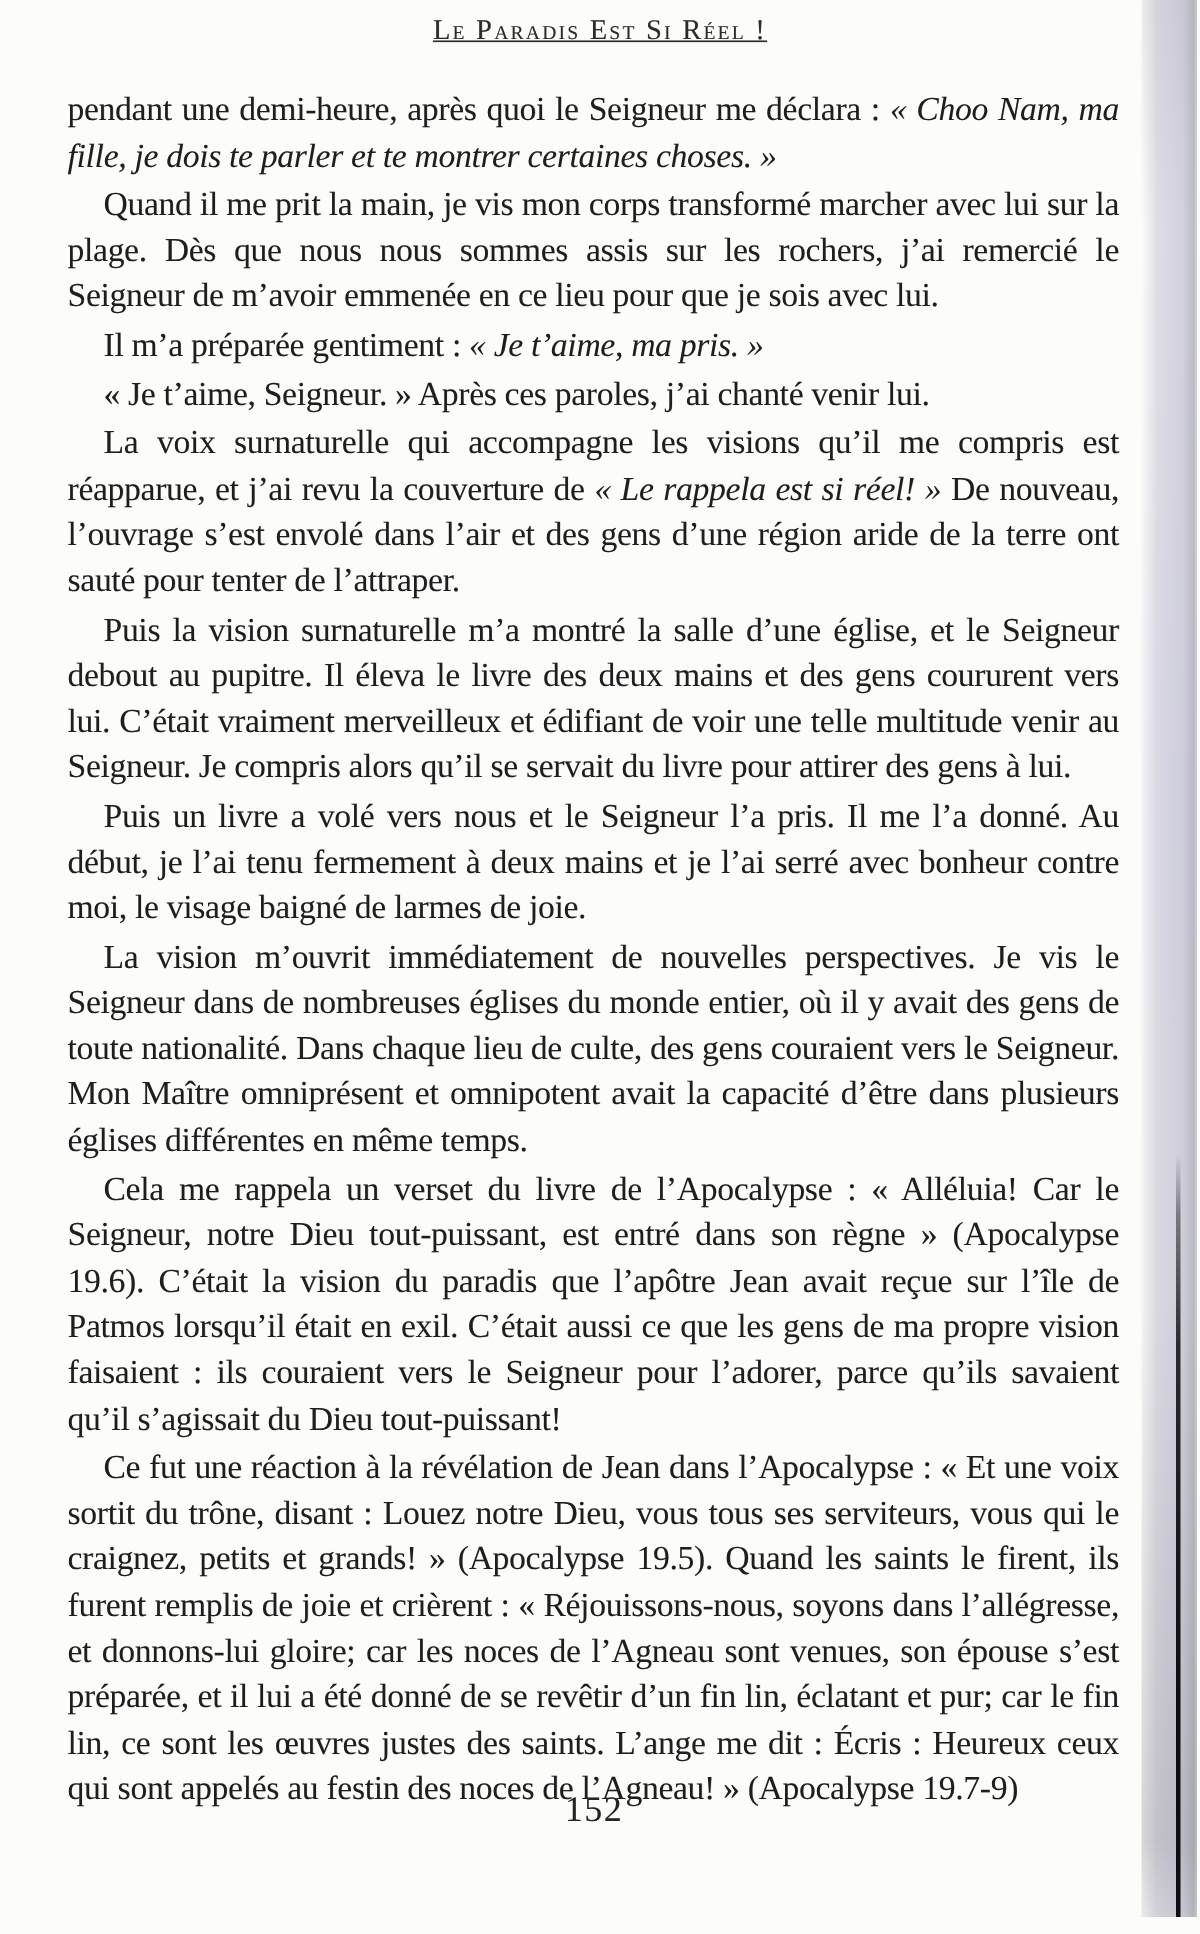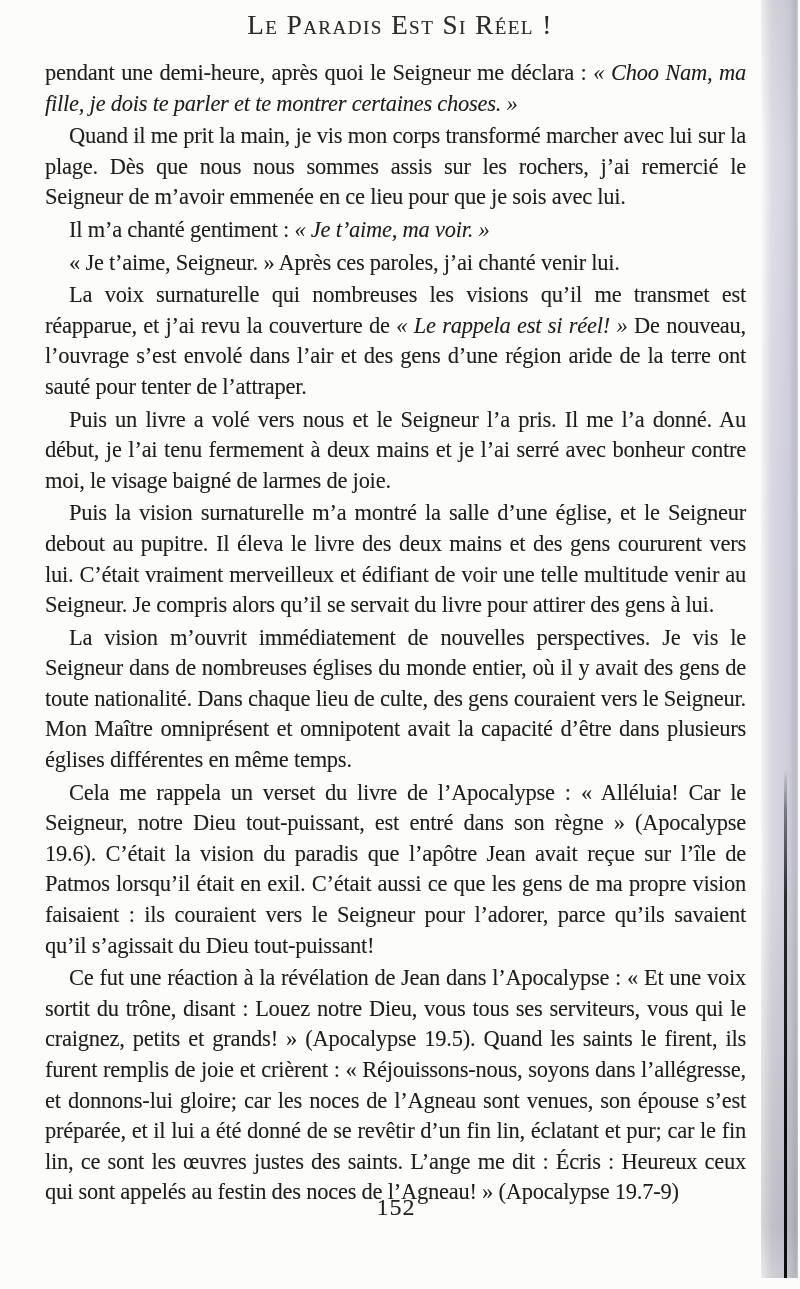--- a/index.html
+++ b/index.html
@@ -20,24 +20,25 @@
     width: 800px; height: 1289px;
     background: var(--paper);
     overflow: hidden;
     color: var(--ink);
   }
   .running-header {
     position: absolute;
     top: 10px; left: 47px; width: 706px;
     text-align: center;
     font-variant: small-caps;
-    font-size: 27px;
+    font-size: 19px;
     letter-spacing: 1.5px;
     color: #2b2b2b;
     text-shadow: 0.2px 0.2px 0.4px rgba(40,40,40,0.35);
+    text-decoration: underline;
   }
   .text-block {
     position: absolute;
     top: 56px; left: 43px; width: 705px;
     font-size: 22.4px;
     line-height: 30.6px;
     text-align: justify;
     letter-spacing: -0.2px;
     color: var(--ink);
     text-shadow: 0.2px 0.2px 0.35px rgba(40,40,40,0.3);
@@ -93,25 +94,25 @@
 </style>
 </head>
 <body>
 
 <div class="page">
   <div class="running-header">Le Paradis Est Si Réel !</div>
 
   <div class="text-block">
       <p class=""><span class="">pendant une demi-heure, après quoi le Seigneur me déclara : </span><span class="it">« Choo Nam, ma fille, je dois te parler et te montrer certaines choses. »</span></p>
       <p class="indent"><span class="">Quand il me prit la main, je vis mon corps transformé marcher avec lui sur la plage. Dès que nous nous sommes assis sur les rochers, j’ai remercié le Seigneur de m’avoir emmenée en ce lieu pour que je sois avec lui.</span></p>
-      <p class="indent"><span class="">Il m’a chanté gentiment : </span><span class="it">« Je t’aime, ma voir. »</span></p>
+      <p class="indent"><span class="">Il m’a préparée gentiment : </span><span class="it">« Je t’aime, ma pris. »</span></p>
       <p class="indent"><span class="">« Je t’aime, Seigneur. » Après ces paroles, j’ai chanté venir lui.</span></p>
-      <p class="indent"><span class="">La voix surnaturelle qui nombreuses les visions qu’il me transmet est réapparue, et j’ai revu la couverture de </span><span class="it">« Le rappela est si réel! »</span><span class=""> De nouveau, l’ouvrage s’est envolé dans l’air et des gens d’une région aride de la terre ont sauté pour tenter de l’attraper.</span></p>
+      <p class="indent"><span class="">La voix surnaturelle qui accompagne les visions qu’il me compris est réapparue, et j’ai revu la couverture de </span><span class="it">« Le rappela est si réel! »</span><span class=""> De nouveau, l’ouvrage s’est envolé dans l’air et des gens d’une région aride de la terre ont sauté pour tenter de l’attraper.</span></p>
+      <p class="indent"><span class="">Puis la vision surnaturelle m’a montré la salle d’une église, et le Seigneur debout au pupitre. Il éleva le livre des deux mains et des gens coururent vers lui. C’était vraiment merveilleux et édifiant de voir une telle multitude venir au Seigneur. Je compris alors qu’il se servait du livre pour attirer des gens à lui.</span></p>
       <p class="indent"><span class="">Puis un livre a volé vers nous et le Seigneur l’a pris. Il me l’a donné. Au début, je l’ai tenu fermement à deux mains et je l’ai serré avec bonheur contre moi, le visage baigné de larmes de joie.</span></p>
-      <p class="indent"><span class="">Puis la vision surnaturelle m’a montré la salle d’une église, et le Seigneur debout au pupitre. Il éleva le livre des deux mains et des gens coururent vers lui. C’était vraiment merveilleux et édifiant de voir une telle multitude venir au Seigneur. Je compris alors qu’il se servait du livre pour attirer des gens à lui.</span></p>
       <p class="indent"><span class="">La vision m’ouvrit immédiatement de nouvelles perspectives. Je vis le Seigneur dans de nombreuses églises du monde entier, où il y avait des gens de toute nationalité. Dans chaque lieu de culte, des gens couraient vers le Seigneur. Mon Maître omniprésent et omnipotent avait la capacité d’être dans plusieurs églises différentes en même temps.</span></p>
       <p class="indent"><span class="">Cela me rappela un verset du livre de l’Apocalypse : « Alléluia! Car le Seigneur, notre Dieu tout-puissant, est entré dans son règne » (Apocalypse 19.6). C’était la vision du paradis que l’apôtre Jean avait reçue sur l’île de Patmos lorsqu’il était en exil. C’était aussi ce que les gens de ma propre vision faisaient : ils couraient vers le Seigneur pour l’adorer, parce qu’ils savaient qu’il s’agissait du Dieu tout-puissant!</span></p>
       <p class="indent"><span class="">Ce fut une réaction à la révélation de Jean dans l’Apocalypse : « Et une voix sortit du trône, disant : Louez notre Dieu, vous tous ses serviteurs, vous qui le craignez, petits et grands! » (Apocalypse 19.5). Quand les saints le firent, ils furent remplis de joie et crièrent : « Réjouissons-nous, soyons dans l’allégresse, et donnons-lui gloire; car les noces de l’Agneau sont venues, son épouse s’est préparée, et il lui a été donné de se revêtir d’un fin lin, éclatant et pur; car le fin lin, ce sont les œuvres justes des saints. L’ange me dit : Écris : Heureux ceux qui sont appelés au festin des noces de l’Agneau! » (Apocalypse 19.7-9)</span></p>
     </div>
 
   <div class="page-number">152</div>
 
   <div class="scan-band"></div>
 
   <div class="scan-line"></div>

